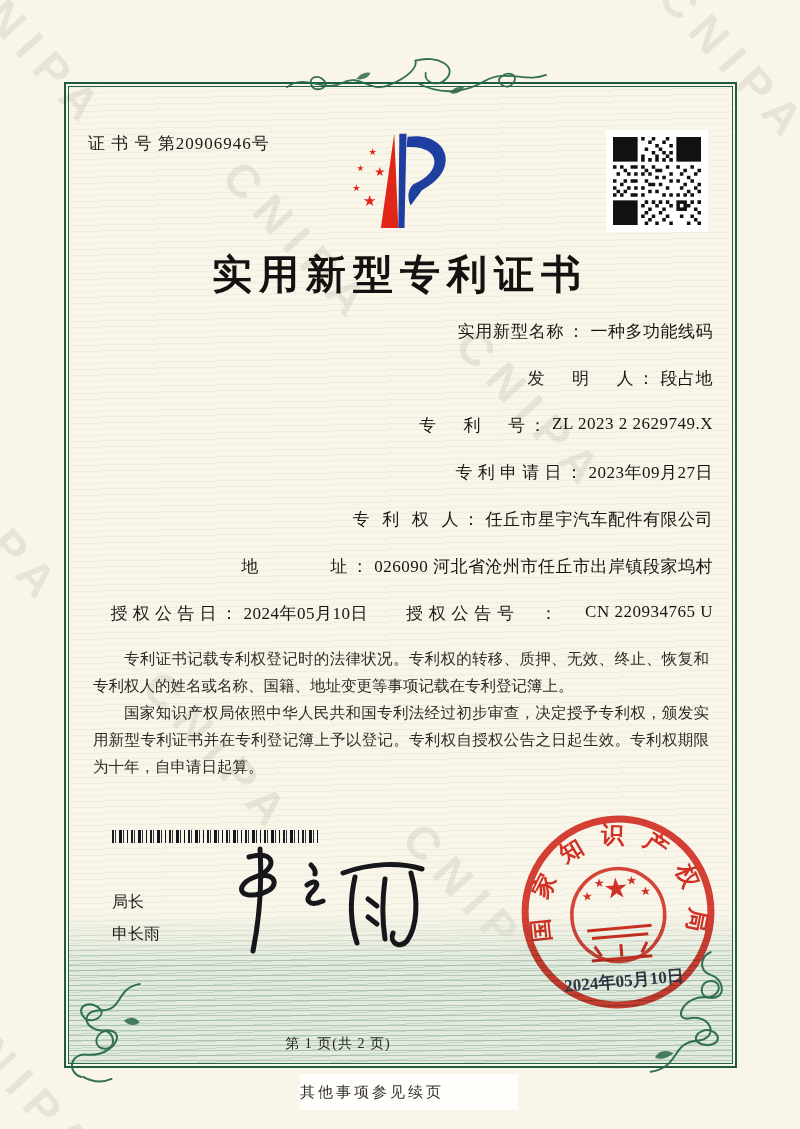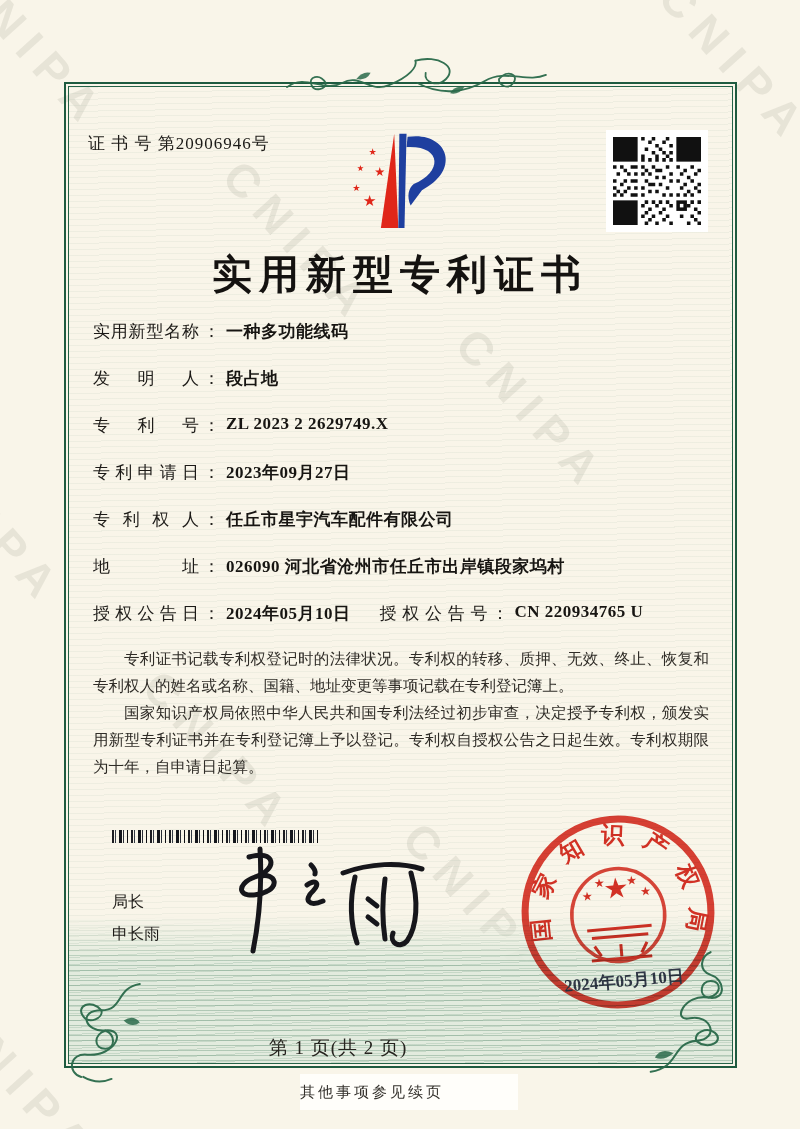--- a/index.html
+++ b/index.html
@@ -54,29 +54,29 @@
     background:#ffffff; z-index:5;
   }
   .qr-patch svg { position:absolute; left:7px; top:7px; }
   .title {
     position:absolute; left:0; top:247px; width:800px; z-index:5;
     text-align:center; font-size:40px; font-weight:bold;
     letter-spacing:7px; color:#141210;
   }
   
   .fields { position:absolute; left:93px; top:320px; width:620px; z-index:5; font-size:17px; }
-  .frow { height:47px; display:flex; align-items:flex-start; }
+  .frow { height:47px; display:flex; align-items:flex-start;justify-content:flex-end; }
   .frow .grp { display:flex; align-items:flex-start; }
   .flabel {
     display:inline-block; width:106px;
     text-align:justify; text-align-last:justify; color:#1c1a17;
   }
   .fcolon { padding:0 6px 0 4px; }
-  .fvalue { color:#171512; letter-spacing:0.5px;font-weight:bold; }
-  .grp2 { margin-left:29px; }
+  .fvalue { color:#171512; letter-spacing:0.5px; }
+  .grp2 { margin-left:38px;gap:22px; }
   .grp2 .flabel { width:108px; }
   
   .paras {
     position:absolute; left:93px; top:645px; width:616px; z-index:5;
     font-size:15.5px; line-height:27px; text-align:justify; color:#2f2c27;
   }
   .paras p { text-indent:2em; }
   
   .barcode {
     position:absolute; left:112px; top:830px; width:206px; height:13px; z-index:5;
@@ -92,21 +92,21 @@
     font-family:"Liberation Sans","DejaVu Sans",sans-serif;
     font-weight:normal; font-size:16px; color:#1d1b18; line-height:32px;
   }
   .signature { position:absolute; left:215px; top:843px; z-index:5; }
   .seal {
     position:absolute; left:517px; top:811px; width:202px; height:202px; z-index:7;
     transform:rotate(-5deg); mix-blend-mode:multiply; opacity:0.95;
   }
   .page-no {
     position:absolute; left:0; top:1035px; width:676px; z-index:6;
-    text-align:center; font-size:19px; color:#26241f; letter-spacing:1px;
+    text-align:center; font-size:14px; color:#26241f; letter-spacing:1px;
   }
   .note-patch {
     position:absolute; left:300px; top:1074px; width:218px; height:36px;
     background:#fffefa; z-index:6;
     display:flex; align-items:center; 
   }
   .note-patch span { font-size:15px; letter-spacing:3px; color:#33302b; }
 </style>
 </head>
 <body>

